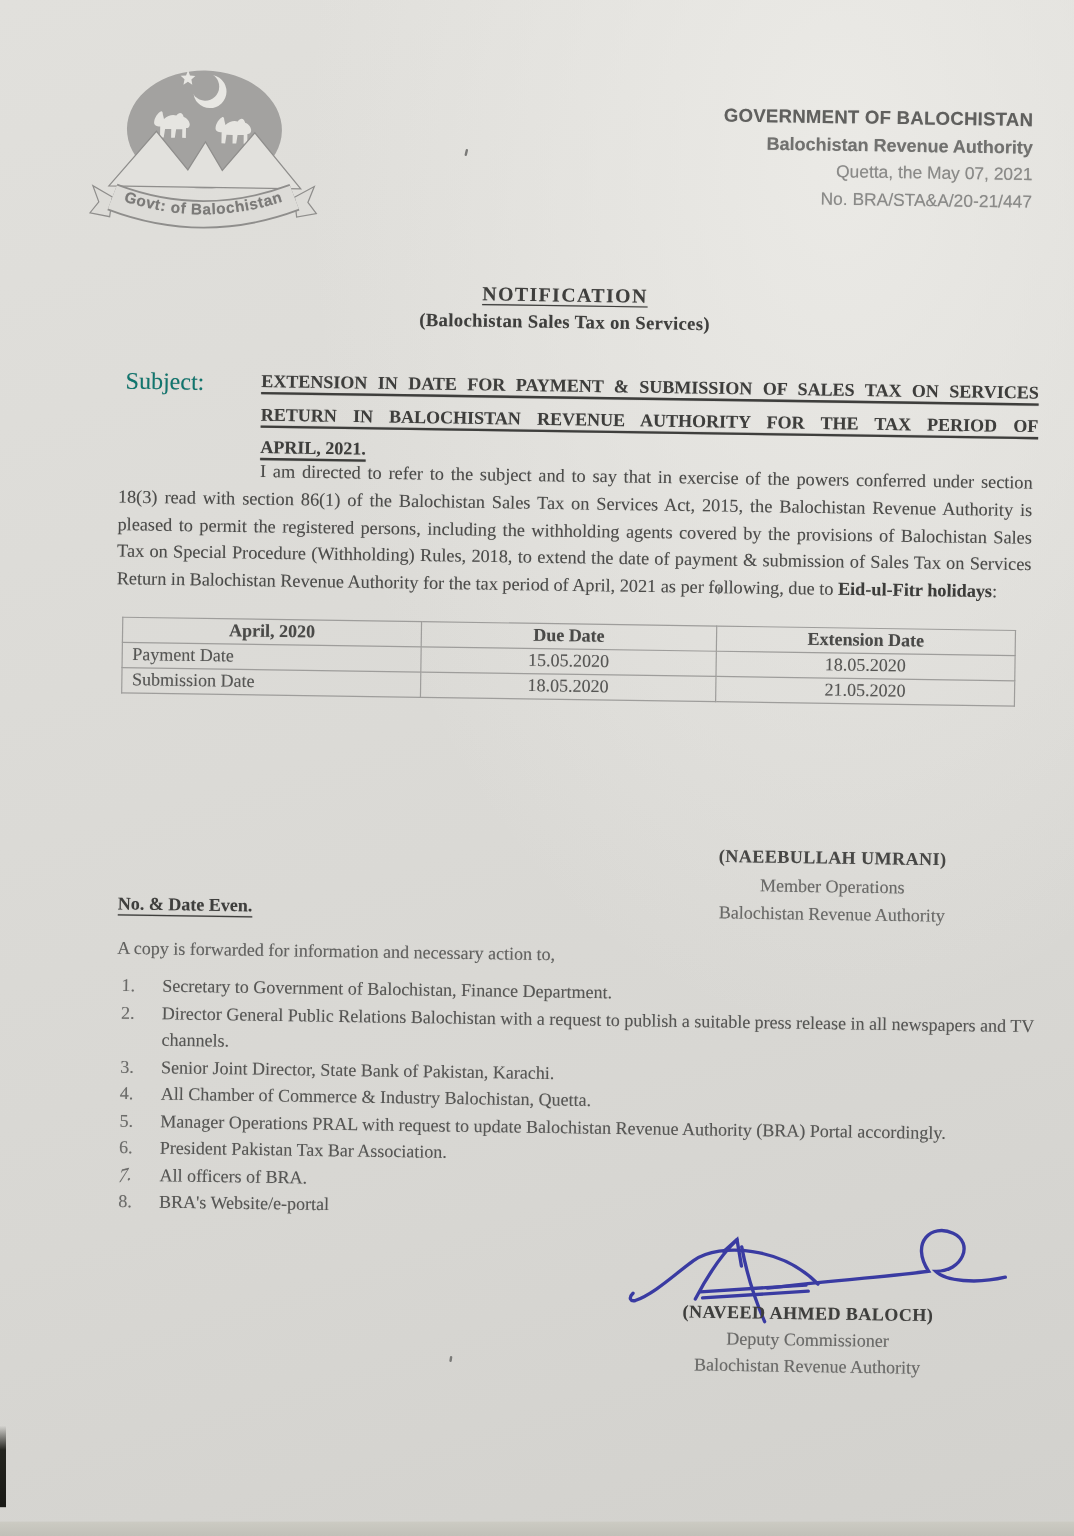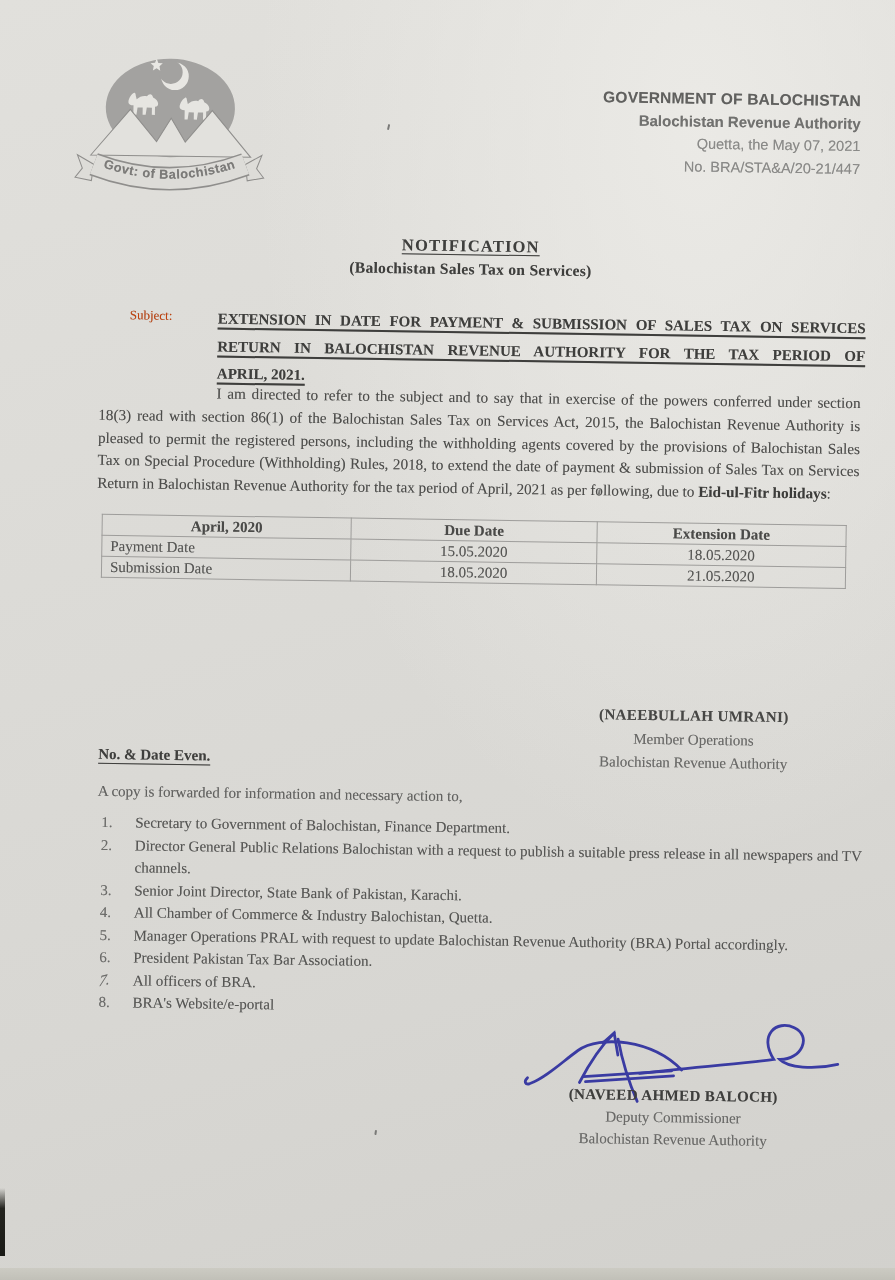--- a/index.html
+++ b/index.html
@@ -19,21 +19,21 @@
   .hdr .l2{font-weight:bold;font-size:15px;color:#71716f;}
   .hdr .l3,.hdr .l4{font-size:14.5px;color:#8a8a88;}
   
   .logo{position:absolute;left:60px;top:50px;width:205px;height:155px;}
   
   .titleblk{position:absolute;left:35px;top:236px;width:860px;text-align:center;color:#3f3f3d;}
   .titleblk .t1{font-size:16.5px;font-weight:bold;letter-spacing:1.2px;text-decoration:underline;
                 text-underline-offset:3px;}
   .titleblk .t2{font-size:15.5px;font-weight:bold;margin-top:4px;letter-spacing:.3px;}
   
-  .subjlabel{position:absolute;left:100px;top:312px;font-size:13px;color:#c2410c;margin-left:25px;}
+  .subjlabel{position:absolute;left:100px;top:312px;font-size:20px;color:#0f766e;}
   .subjtext{position:absolute;left:213px;top:309px;width:648px;font-weight:bold;
             font-size:15px;line-height:27.5px;color:#3e3e3c;}
   .subjtext div{text-decoration:underline;text-underline-offset:4px;
                 text-decoration-thickness:1.5px;}
   .subjtext .jl{text-align:justify;text-align-last:justify;}
   
   .para{position:absolute;left:95px;top:386px;width:762px;font-size:15.2px;line-height:22.8px;
         text-align:justify;color:#4c4c4a;text-indent:118px;}
   .para b{color:#3c3c3a;}
   

